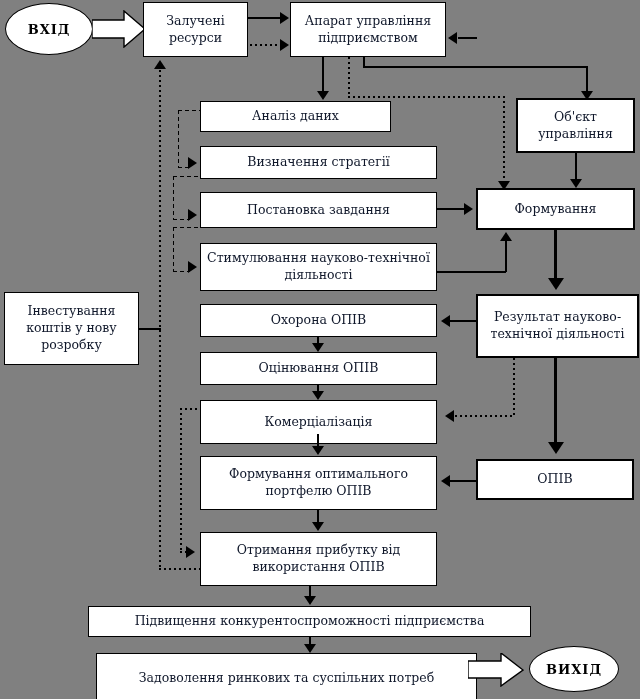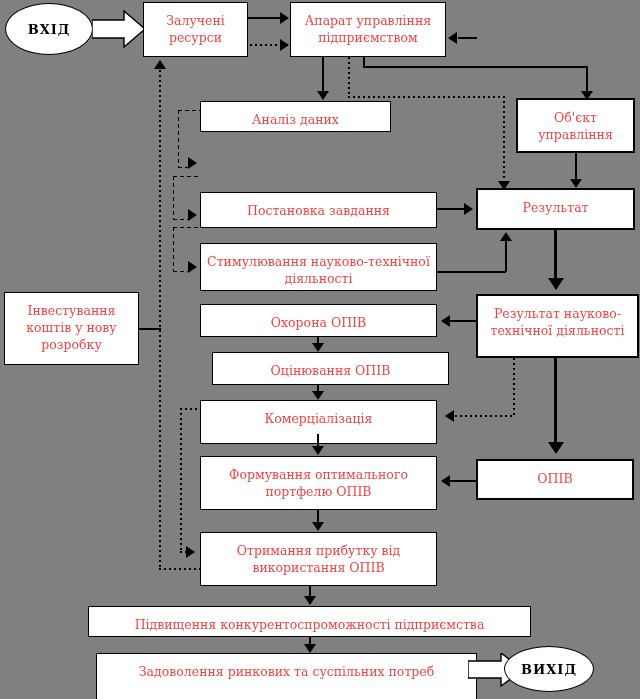--- a/index.html
+++ b/index.html
@@ -9,23 +9,23 @@
     font-family:"DejaVu Serif","Liberation Serif",serif;
     overflow:hidden;
   }
   #stage{position:relative;width:640px;height:699px;}
 
   .box{
     position:absolute;
     background:#ffffff;
     border:1px solid #000;
     box-sizing:border-box;
-    display:flex;align-items:flex-start;justify-content:center;
+    display:flex;align-items:center;justify-content:center;
     text-align:center;
-    color:#ef4444;
+    color:#0f172a;
     font-size:12.5px;
     line-height:1.35;
     padding:10px 4px;
   }
   .box.thick{border-width:2px;}
 
   .ellipse{
     position:absolute;
     background:#fff;border:1px solid #000;
     border-radius:50%;
@@ -111,34 +111,37 @@
   <div class="ah ah-d" style="left:498px;top:181px;"></div>
 
   <div class="dotv" style="left:159px;top:70px;height:500px;"></div>
   <div class="doth" style="left:159px;top:568px;width:62px;"></div>
   <div class="ah ah-u" style="left:154px;top:60px;"></div>
 
   <div class="box" style="left:200px;top:101px;width:191px;height:31px;">
     <span>Аналіз даних</span>
   </div>
 
+  <div class="box" style="left:200px;top:146px;width:237px;height:33px;">
+    <span>Визначення стратегії</span>
+  </div>
 
   <div class="box" style="left:200px;top:192px;width:237px;height:36px;">
     <span>Постановка завдання</span>
   </div>
 
   <div class="box" style="left:200px;top:243px;width:237px;height:48px;">
     <span>Стимулювання науково-технічної діяльності</span>
   </div>
 
   <div class="box" style="left:200px;top:304px;width:237px;height:33px;">
     <span>Охорона ОПІВ</span>
   </div>
 
-  <div class="box" style="left:200px;top:352px;width:237px;height:33px;margin-left:12px;">
+  <div class="box" style="left:200px;top:352px;width:237px;height:33px;">
     <span>Оцінювання ОПІВ</span>
   </div>
 
   <div class="box" style="left:200px;top:400px;width:237px;height:44px;">
     <span>Комерціалізація</span>
   </div>
 
   <div class="box" style="left:200px;top:456px;width:237px;height:54px;">
     <span>Формування оптимального портфелю ОПІВ</span>
   </div>
@@ -152,21 +155,21 @@
   </div>
 
   <div class="box" style="left:96px;top:653px;width:381px;height:50px;">
     <span>Задоволення ринкових та суспільних потреб</span>
   </div>
 
   <svg class="blockarrow" style="left:468px;top:653px;" width="56" height="34" viewBox="0 0 56 34">
     <polygon points="0,8 33,8 33,0 55,17 33,33 33,25 0,25" fill="#ffffff" stroke="#000000" stroke-width="1.4"></polygon>
   </svg>
 
-  <div class="ellipse" style="left:504px;top:646px;width:90px;height:46px;">
+  <div class="ellipse" style="left:529px;top:646px;width:90px;height:46px;">
     <span>ВИХІД</span>
   </div>
 
   <div class="dashh" style="left:178px;top:110px;width:23px;"></div>
   <div class="dashv" style="left:178px;top:110px;height:58px;"></div>
   <div class="dashh" style="left:178px;top:167px;width:12px;"></div>
   <div class="ah ah-r" style="left:188px;top:157px;"></div>
 
   <div class="dashh" style="left:173px;top:176px;width:28px;"></div>
   <div class="dashv" style="left:173px;top:176px;height:44px;"></div>
@@ -199,21 +202,21 @@
   <div class="doth" style="left:180px;top:408px;width:21px;"></div>
   <div class="dotv" style="left:180px;top:408px;height:144px;"></div>
   <div class="doth" style="left:180px;top:551px;width:12px;"></div>
   <div class="ah ah-r" style="left:186px;top:546px;"></div>
 
   <div class="box thick" style="left:516px;top:98px;width:119px;height:55px;">
     <span>Об'єкт управління</span>
   </div>
 
   <div class="box thick" style="left:476px;top:188px;width:159px;height:42px;">
-    <span>Результат</span>
+    <span>Формування</span>
   </div>
 
   <div class="box thick" style="left:476px;top:459px;width:158px;height:41px;">
     <span>ОПІВ</span>
   </div>
 
   <div class="box thick" style="left:476px;top:294px;width:163px;height:64px;">
     <span>Результат науково-технічної діяльності</span>
   </div>
 

